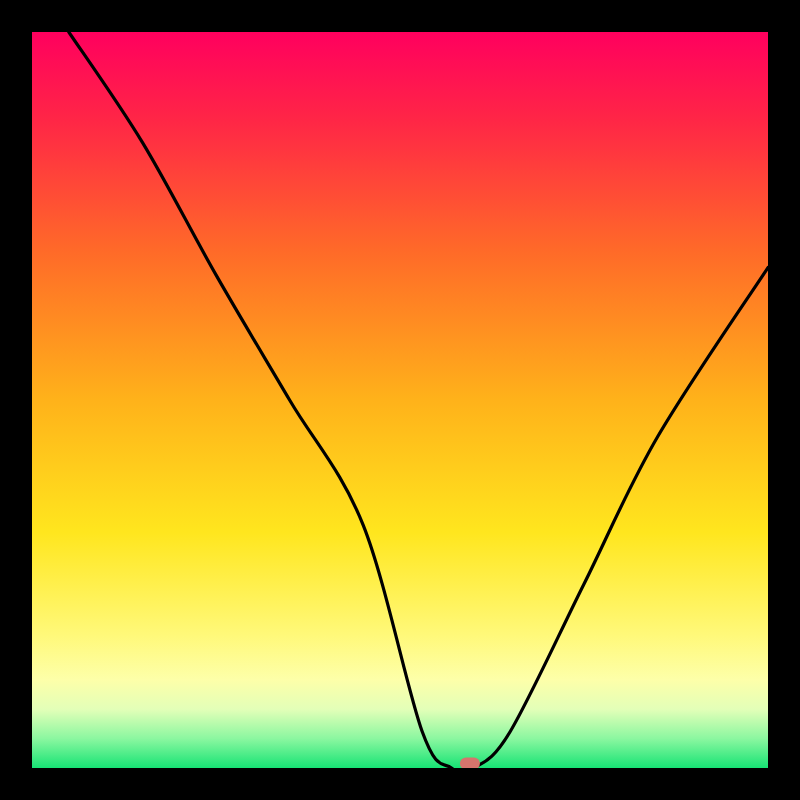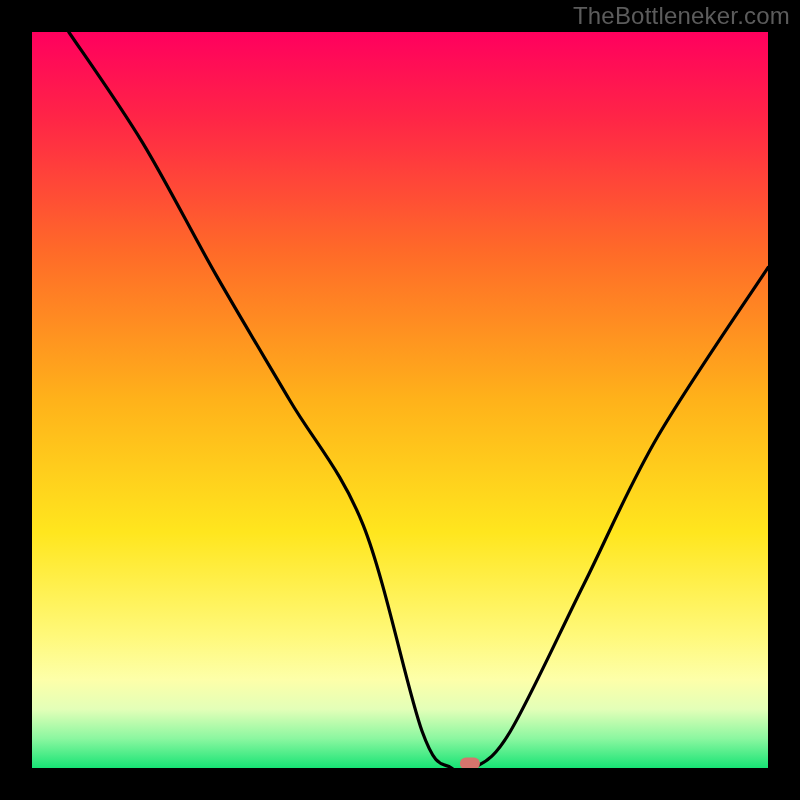--- a/index.html
+++ b/index.html
@@ -39,21 +39,20 @@
   .plot svg {
     width: 736px;
     height: 736px;
     display: block;
   }
 </style>
 </head>
 <body>
 
 <div class="frame">
-  <div class="watermark">TheBottleneker.com</div>
   <div class="plot">
     <svg id="chart-svg" viewBox="0 0 736 736">
         <defs>
           <linearGradient id="bg-grad" x1="0" y1="0" x2="0" y2="1">
             <stop offset="0%" stop-color="#ff005e"></stop>
             <stop offset="12%" stop-color="#ff2646"></stop>
             <stop offset="30%" stop-color="#ff6b28"></stop>
             <stop offset="50%" stop-color="#ffb21a"></stop>
             <stop offset="68%" stop-color="#ffe61e"></stop>
             <stop offset="82%" stop-color="#fff97a"></stop>

